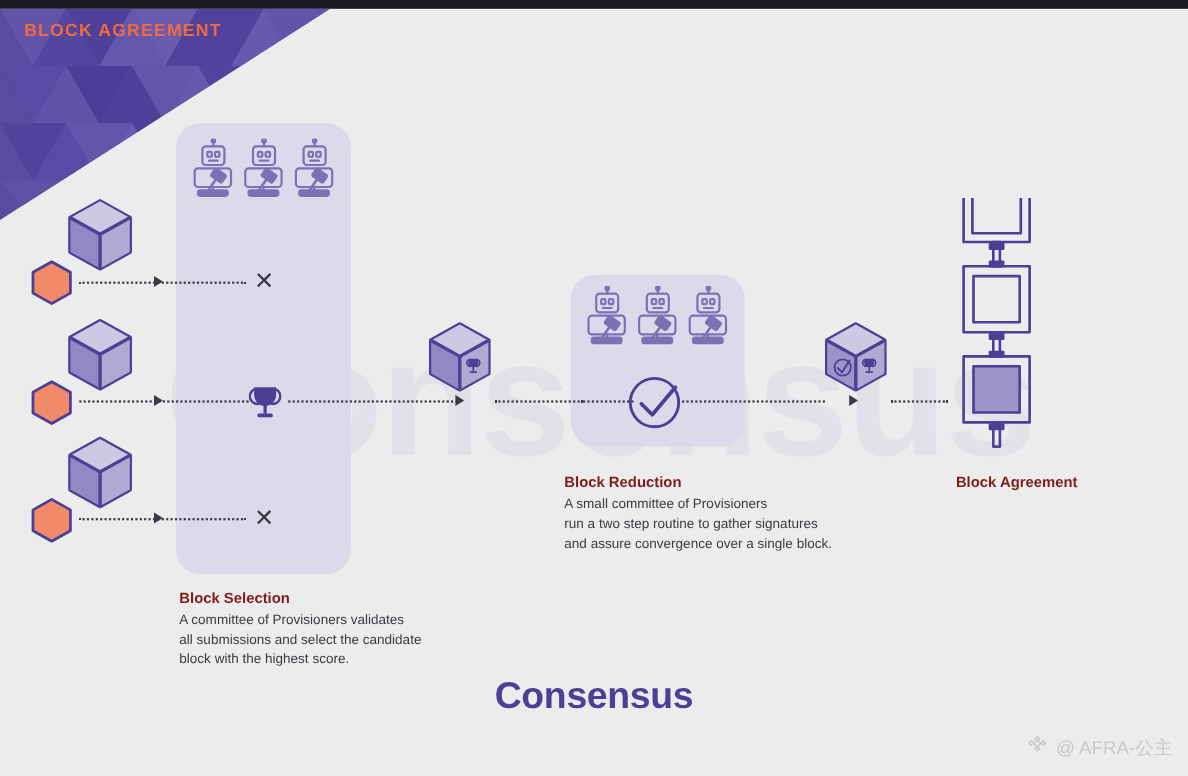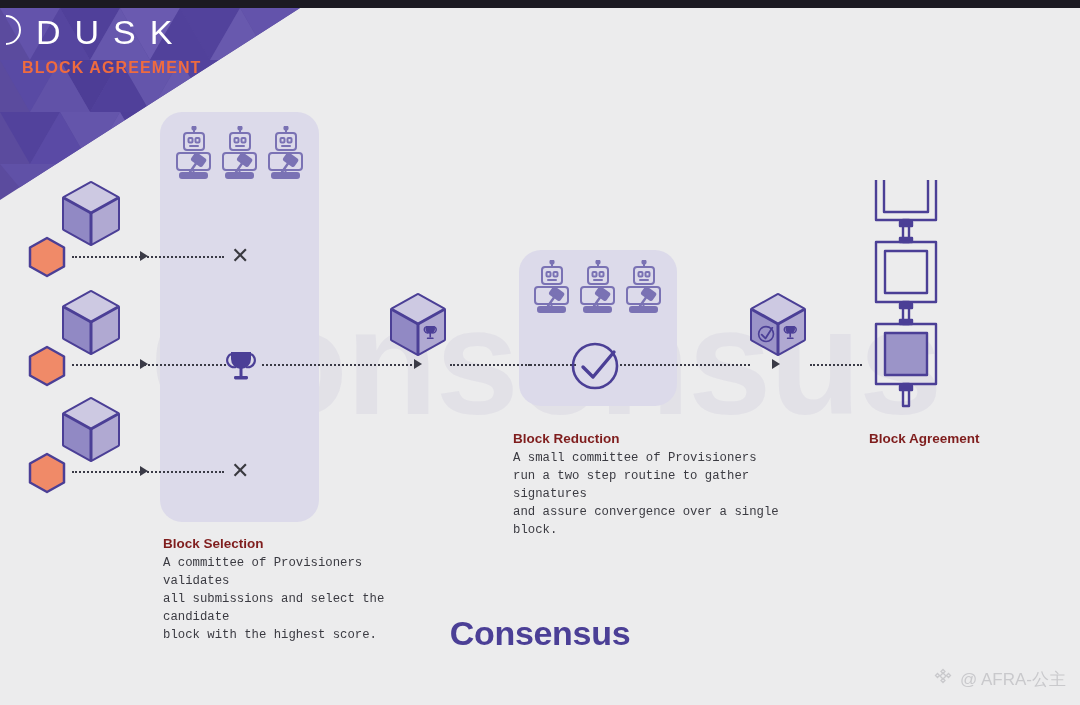--- a/index.html
+++ b/index.html
@@ -76,21 +76,21 @@
     line-height:1;font-family:"Liberation Sans", sans-serif;
   }
   
   .caption{position:absolute;z-index:20;}
   .caption h3{
     margin:0 0 4px 0;font-size:13.5px;color:#7f1d1d;font-weight:bold;
     font-family:"Liberation Sans", sans-serif;
   }
   .caption p{
     margin:0;font-size:12.3px;color:#3b3b42;line-height:1.46;
-    font-family:Liberation Mono, monospace;white-space:pre-line;
+    font-family:Liberation Sans, sans-serif;white-space:pre-line;
   }
   
   .bigtitle{
     position:absolute;left:0;top:614px;width:1080px;text-align:center;
     font-size:34px;font-weight:bold;color:#4b3f96;z-index:20;
     letter-spacing:-0.3px;
     font-family:"Liberation Sans", sans-serif;
   }
   
   .corner-mark{
@@ -140,27 +140,20 @@
         <polygon points="30,164 90,164 60,112" fill="#5a4aa5"></polygon>
         <polygon points="90,164 150,164 120,112" fill="#6a5ab0"></polygon>
         <polygon points="0,164 60,164 30,200" fill="#6051a7"></polygon>
         <polygon points="60,164 120,164 90,200" fill="#4e3e97"></polygon>
         <polygon points="30,200 90,200 60,164" fill="#5f50a6"></polygon>
       </g>
     </svg>
   </div>
 
   <div class="brand-wrap">
-    <div class="brand-main">
-      <span style="display:inline-block;vertical-align:-2px;">
-        <svg width="26" height="32" viewBox="0 0 26 32">
-          <path d="M2 2 A14 14 0 0 1 2 30" fill="none" stroke="#ffffff" stroke-width="2"></path>
-        </svg>
-      </span><span style="margin-left:6px;">DUSK</span>
-    </div>
     <div class="brand-sub">BLOCK AGREEMENT</div>
   </div>
 
   <div class="panel" id="panel-selection"></div>
   <div class="panel" id="panel-reduction"></div>
 
   <div class="abs" style="left:172px;top:126px;">
     <svg width="136" height="56" viewBox="0 0 136 56">
       <g fill="none" stroke="#7a72b4" stroke-width="2" stroke-linejoin="round" stroke-linecap="round">
 

